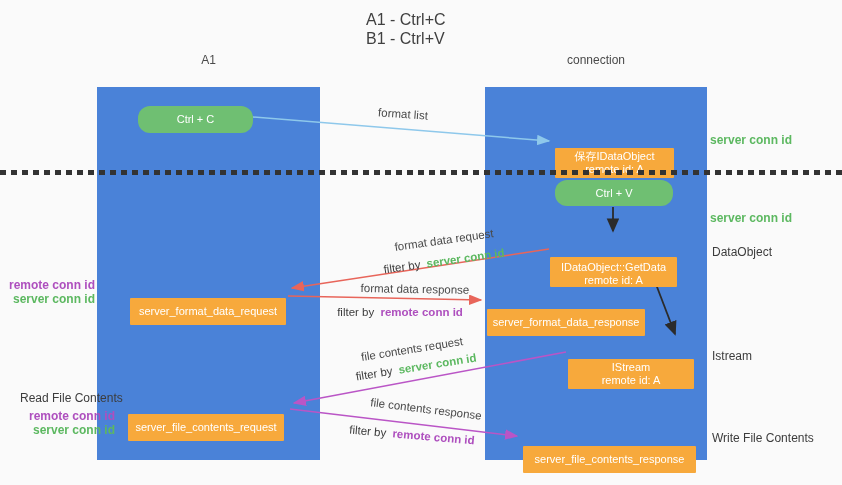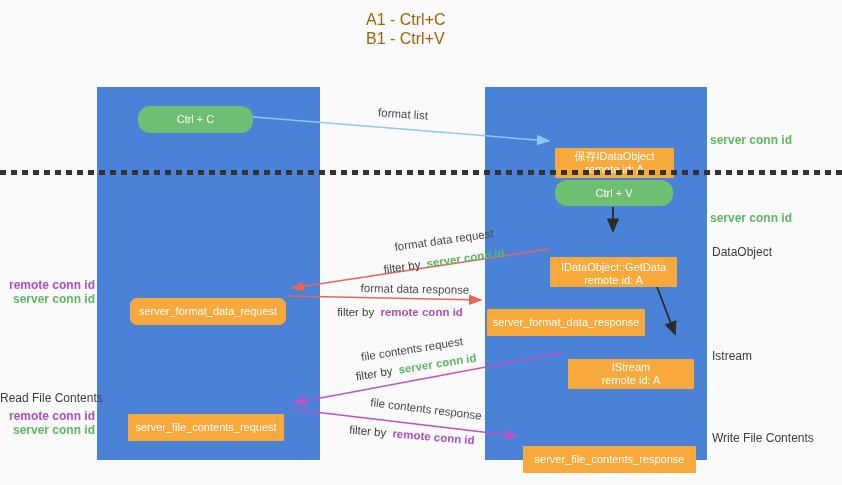--- a/index.html
+++ b/index.html
@@ -1,21 +1,21 @@
 <!DOCTYPE html>
 <html style="--lane-blue: #4A82D8; --node-green: #6FBF72; --node-orange: #F7A93C; --text-green: #5CB860; --text-purple: #AE4FBE; --arrow-red: #E8655A; --arrow-purple: #BA55C6; --arrow-blue: #8EC8EB; --arrow-black: #2B2B2B;"><head>
 <meta charset="utf-8">
 <style>
   html,body{margin:0;padding:0;}
   body{
     width:842px;height:485px;background:#fafafa;position:relative;overflow:hidden;
     font-family:"Liberation Sans", sans-serif;color:#3c3c3c;
   }
   .abs{position:absolute;}
-  .title-block{left:366px;top:10px;font-size:16px;line-height:19px;color:#a16207;}
+  .title-block{left:366px;top:10px;font-size:16px;line-height:19px;color:#404040;}
   .lane-header{top:53px;text-align:center;font-size:12px;line-height:14px;color:#4a4a4a;}
   .lane{top:87px;height:373px;background:var(--lane-blue);}
   .lane-a{left:97px;width:223px;}
   .lane-b{left:485px;width:222px;}
   .divider{
     left:0;top:170px;width:842px;height:5px;z-index:5;
     background:repeating-linear-gradient(to right,#333 0 6px,transparent 6px 11px);
   }
   .overlay{left:0;top:0;width:842px;height:485px;z-index:3;pointer-events:none;}
   .node{
@@ -42,22 +42,24 @@
 </style>
 </head>
 <body>
 
 <div class="abs title-block">
   <div>A1 - Ctrl+C</div>
   <div>B1 - Ctrl+V</div>
 </div>
 
 <div class="abs lane-header lane-a">
+  <div>A1</div>
 </div>
 <div class="abs lane-header lane-b">
+  <div>connection</div>
 </div>
 
 <div class="abs lane lane-a"></div>
 <div class="abs lane lane-b"></div>
 
 <div class="abs divider"></div>
 
 <svg class="abs overlay" viewBox="0 0 842 485">
   <defs>
     <marker id="m-blue" markerWidth="9" markerHeight="8" refX="8" refY="3.5" orient="auto">
@@ -89,21 +91,21 @@
   <span>保存IDataObject</span>
   <span>remote id: A</span>
 </div>
 <div class="abs node green" style="left:555px;top:180px;width:118px;height:26px;">
   <span>Ctrl + V</span>
 </div>
 <div class="abs node orange" style="left:550px;top:236px;width:127px;height:30px;justify-content:flex-end;">
   <span>IDataObject::GetData</span>
   <span>remote id: A</span>
 </div>
-<div class="abs node orange" style="left:130px;top:277px;width:156px;height:27px;border-radius:7px;">
+<div class="abs node orange" style="left:130px;top:277px;width:156px;height:27px;">
   <span>server_format_data_request</span>
 </div>
 <div class="abs node orange" style="left:487px;top:288px;width:158px;height:27px;">
   <span>server_format_data_response</span>
 </div>
 <div class="abs node orange" style="left:568px;top:338px;width:126px;height:30px;">
   <span>IStream</span>
   <span>remote id: A</span>
 </div>
 <div class="abs node orange" style="left:128px;top:393px;width:156px;height:27px;">
@@ -142,17 +144,17 @@
 <div class="abs side-label t-green" style="left:710px;top:133px;">server conn id</div>
 <div class="abs side-label t-green" style="left:710px;top:211px;">server conn id</div>
 <div class="abs side-label t-dark" style="left:712px;top:245px;">DataObject</div>
 <div class="abs side-label t-dark" style="left:712px;top:349px;">Istream</div>
 <div class="abs side-label t-dark" style="left:712px;top:431px;">Write File Contents</div>
 
 <div class="abs side-label left-col" style="top:278px;">
   <div class="t-purple">remote conn id</div>
   <div class="t-green">server conn id</div>
 </div>
-<div class="abs side-label left-col" style="top:391px;">
+<div class="abs side-label left-col" style="top:391px;padding-left:20px;">
   <div class="t-dark" style="margin-bottom:4px;">Read File Contents</div>
   <div class="t-purple">remote conn id</div>
   <div class="t-green">server conn id</div>
 </div>
 
 </body></html>

